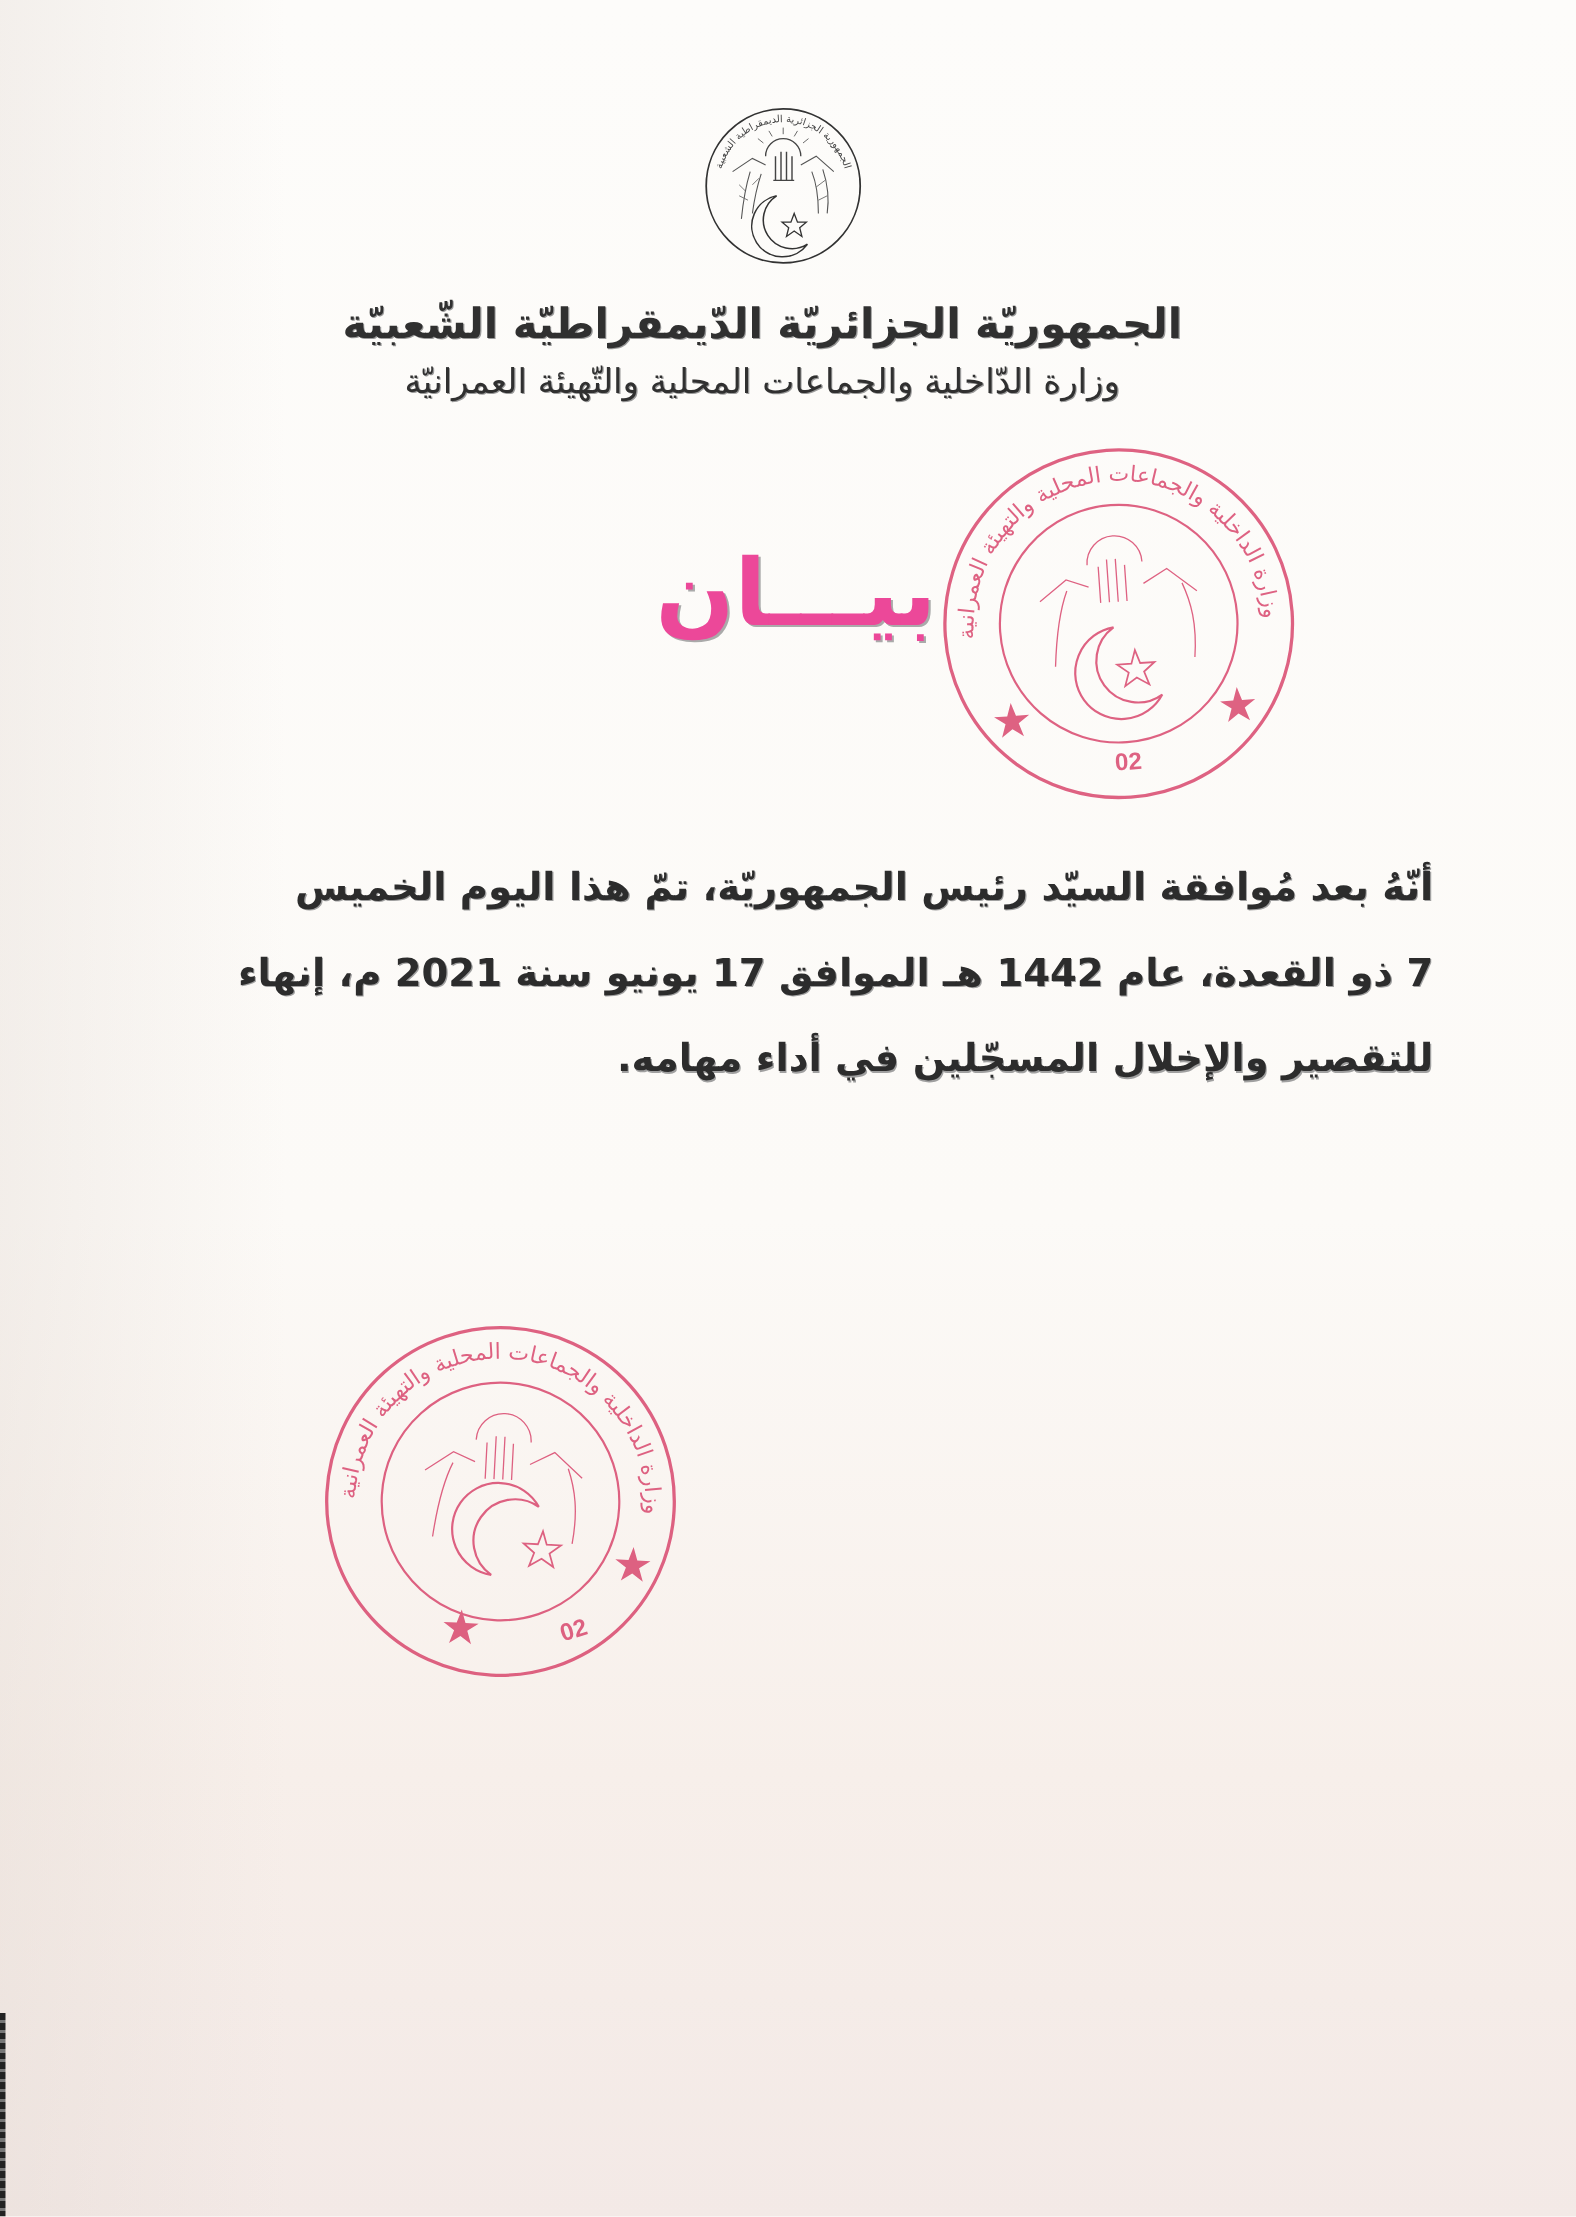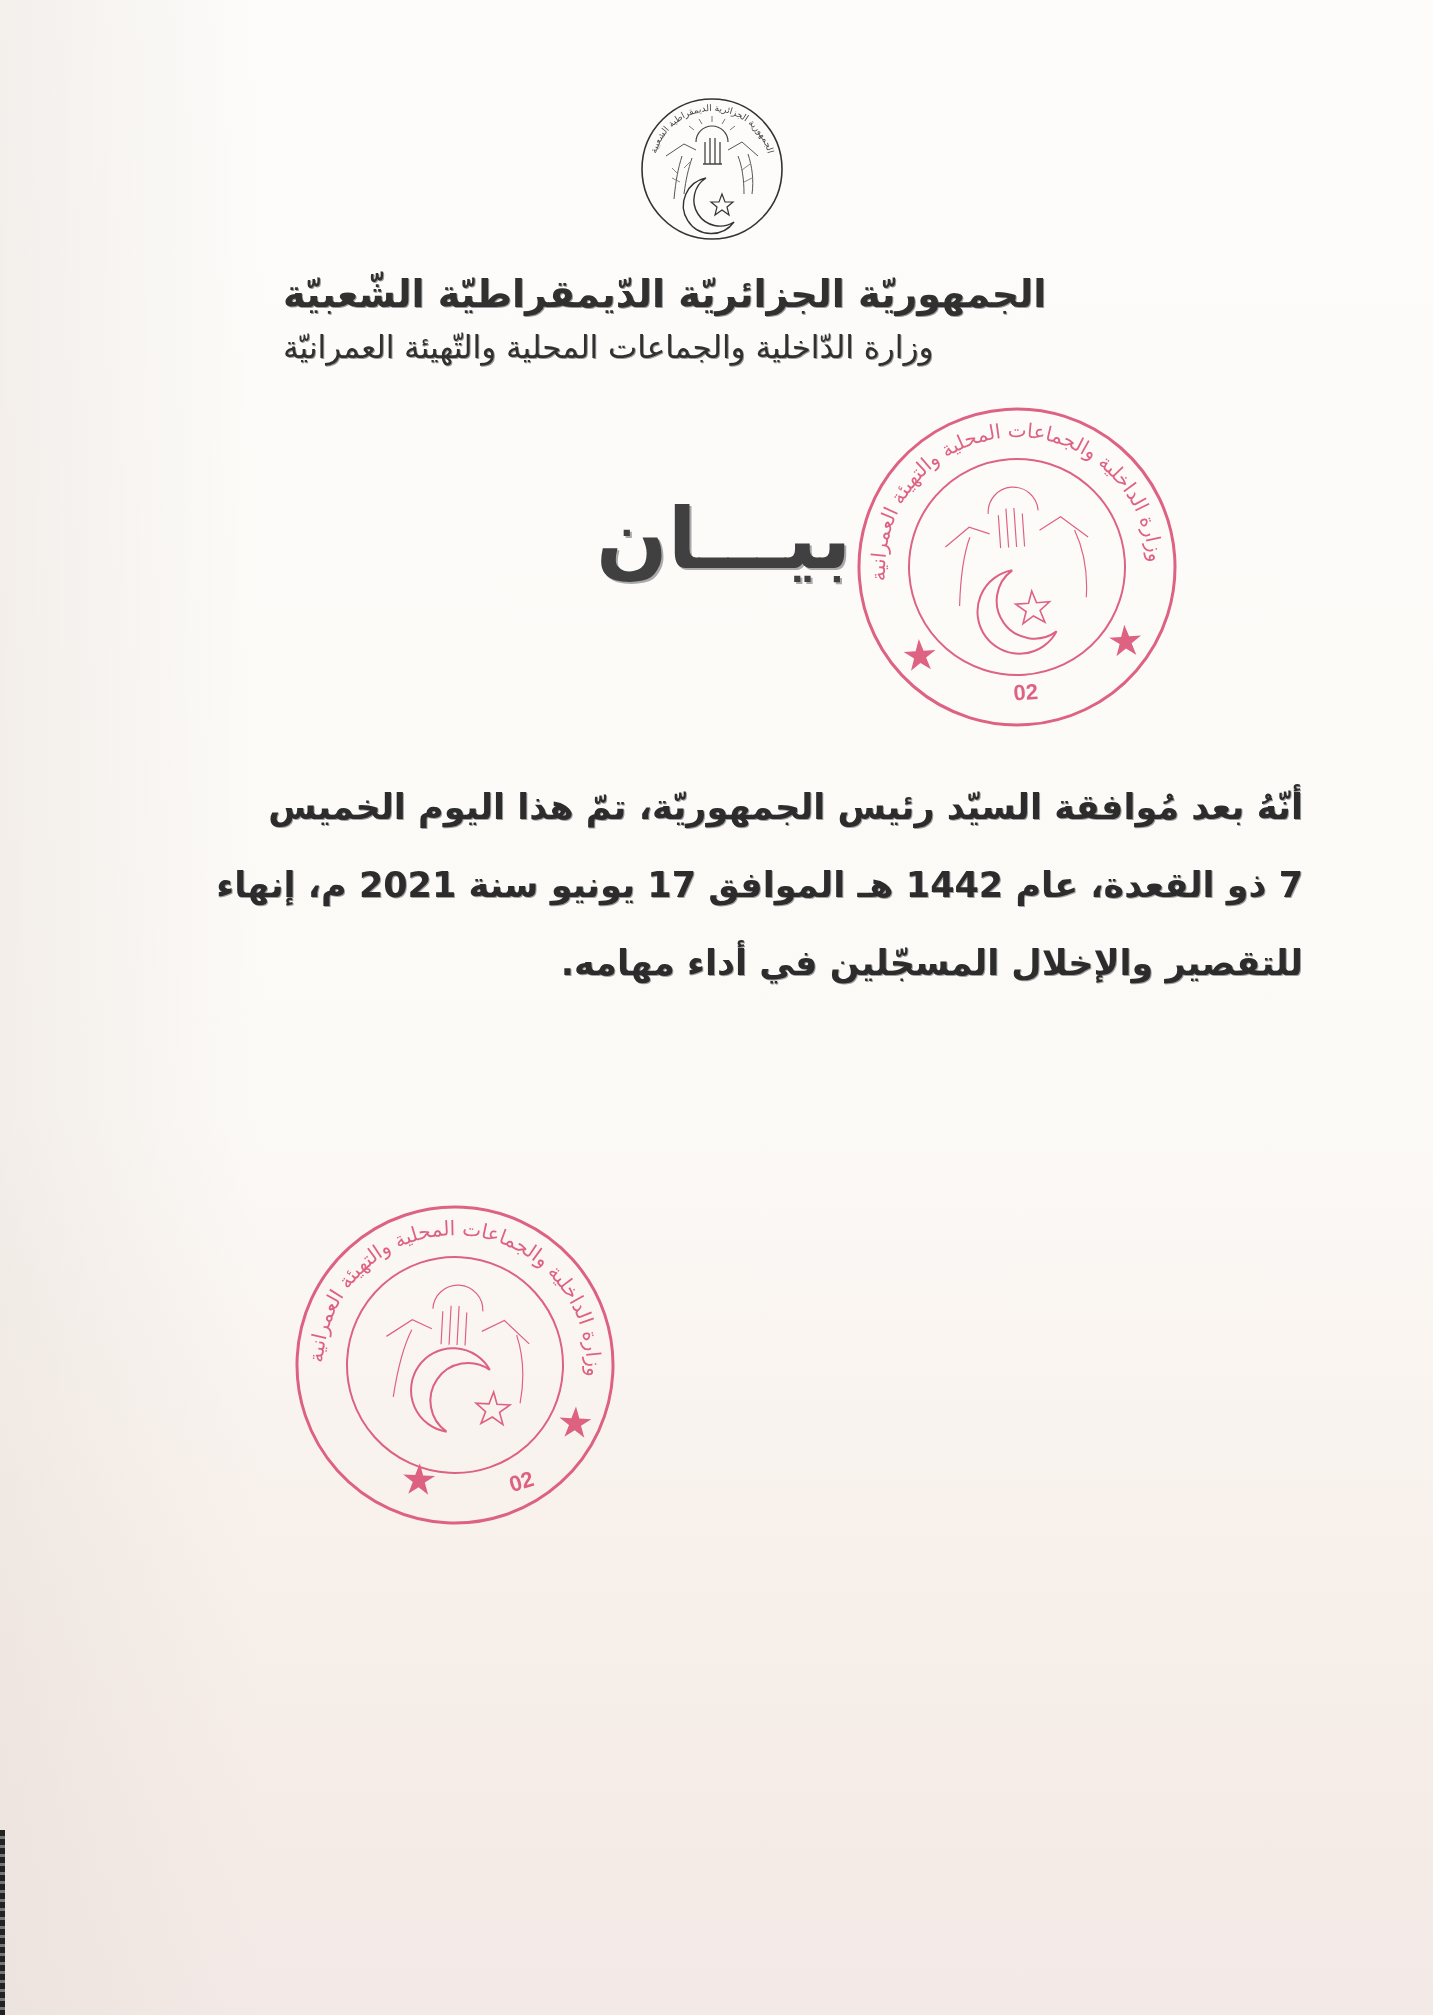--- a/index.html
+++ b/index.html
@@ -34,21 +34,21 @@
       position: absolute;
       left: 626px;
       top: 94px;
       width: 172px;
       height: 150px;
     }
     .header-line {
       position: absolute;
       right: 330px;
       width: 820px;
-      text-align: left;
+      text-align: center;
       white-space: nowrap;
       color: #303030;
       text-shadow: 1px 1px 0 #9a9a9a;
     }
     .header-republic {
       top: 272px;
       font-size: 38px;
       font-weight: bold;
       right: 330px;
     }
@@ -57,21 +57,21 @@
       font-size: 31px;
       font-weight: normal;
       right: 330px;
     }
     .title {
       position: absolute;
       top: 490px;
       left: 596px;
       font-size: 84px;
       font-weight: bold;
-      color: #404040;
+      color: #ec4899;
       text-shadow: 2px 2px 0 #aaa;
       letter-spacing: 6px;
     }
     .body-text {
       position: absolute;
       right: 130px;
       top: 768px;
       width: 830px;
       font-size: 35px;
       font-weight: bold;

